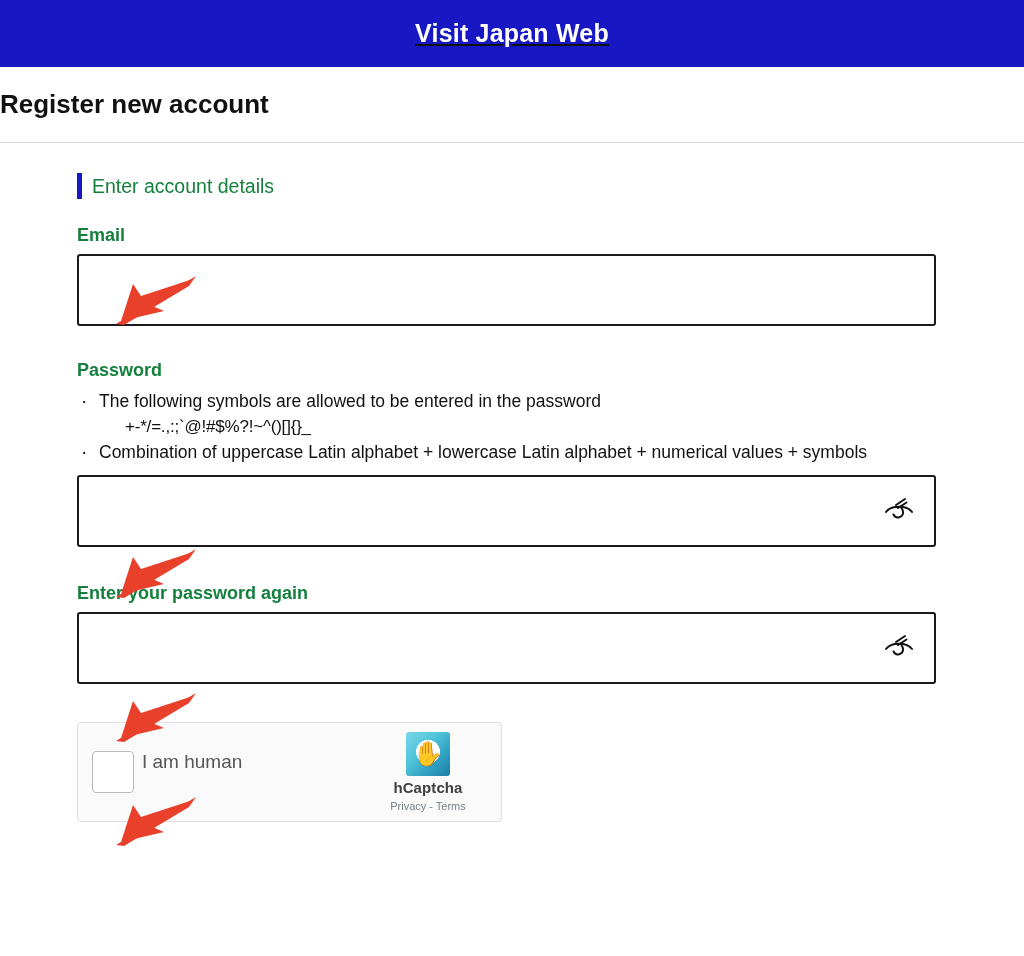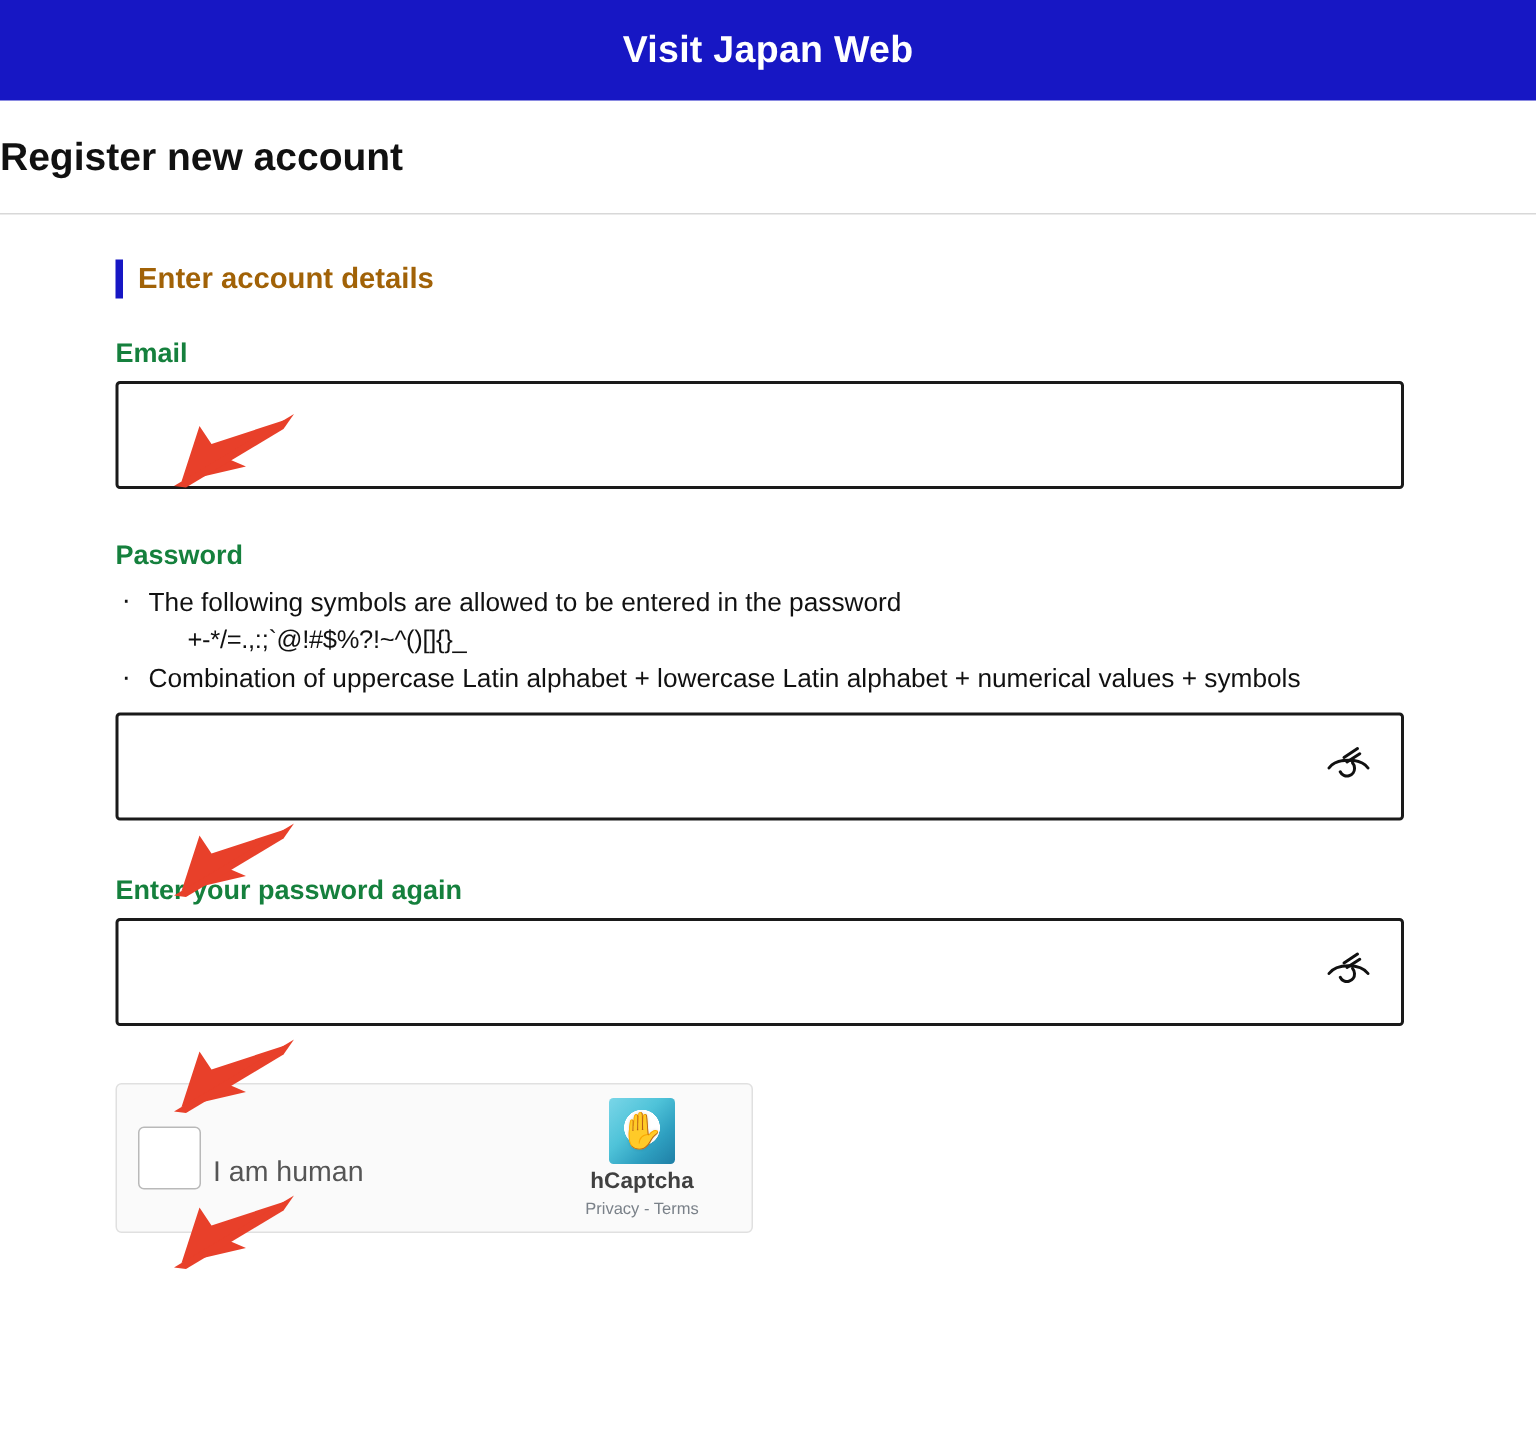--- a/index.html
+++ b/index.html
@@ -16,20 +16,21 @@
     position: relative;
   }
 
   
   .app-header {
     height: 67px;
     background: #1717c4;
     display: flex;
     align-items: center;
     justify-content: center;
+    text-decoration: underline;
   }
   .app-header .title {
     color: #ffffff;
     font-size: 25px;
     font-weight: bold;
     letter-spacing: 0.2px;
   }
 
   
   .page-title-bar {
@@ -58,22 +59,22 @@
   }
   .section-heading .accent-bar {
     width: 5px;
     height: 26px;
     background: #1717c4;
     margin-right: 10px;
     flex: 0 0 auto;
   }
   .section-heading .section-label {
     font-size: 19.5px;
-    font-weight: bold;
-    color: #a16207;
+    font-weight: normal;
+    color: #15803d;
   }
 
   .field-label {
     font-size: 18px;
     font-weight: bold;
     color: #15803d;
     margin: 0 0 8px 0;
   }
 
   .text-input {
@@ -148,21 +149,21 @@
     box-sizing: border-box;
     border: 1px solid #e0e0e0;
     border-radius: 4px;
     background: #fafafa;
     display: flex;
     align-items: center;
     padding: 0 14px;
   }
   .captcha-left {
     display: flex;
-    align-items: flex-end;
+    align-items: flex-start;
     flex: 1 1 auto;
   }
   .captcha-box {
     width: 40px;
     height: 40px;
     border: 1px solid #b9b9b9;
     border-radius: 4px;
     background: #ffffff;
     flex: 0 0 auto;
   }

